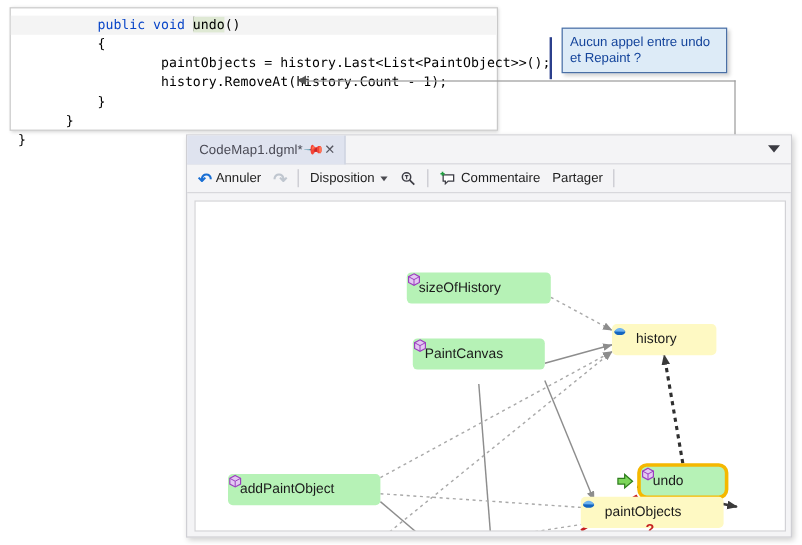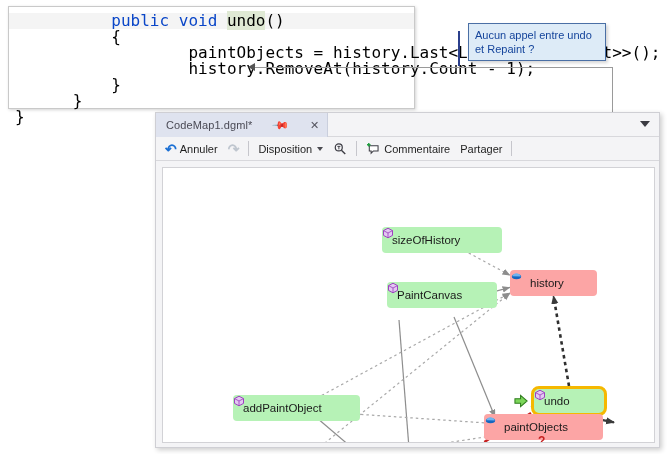--- a/index.html
+++ b/index.html
@@ -12,21 +12,21 @@
   #root { position:relative; width:668px; height:454px; }
 
   
   .code-pane {
     position:absolute; left:8px; top:6px; width:407px; height:103px;
     background:#ffffff; border:1px solid #c9c9c9;
     box-shadow:1px 1px 3px rgba(0,0,0,0.18);
   }
   .code-lines {
     font-family:"DejaVu Sans Mono", monospace;
-    font-size:16px; line-height:16px; color:#000000;
+    font-size:11px; line-height:16px; color:#000000;
     padding:6px 0 0 0; white-space:pre;
   }
   .code-line { height:16px; padding-left:6px; }
   .code-line.cur { background:#f4f4f4; }
   .kw { color:#0a46c8; }
   .sel { background:#dfe9d4; }
   .caret {
     display:inline-block; width:1px; height:12px;
     background:#000; vertical-align:-2px; margin-right:-1px;
   }
@@ -70,21 +70,21 @@
     position:absolute; left:155px; top:112px; width:505px; height:336px;
     background:#f4f4f6; border:1px solid #cfcfd4;
     box-shadow:2px 2px 5px rgba(0,0,0,0.20);
   }
   .cm-tabstrip {
     position:relative; height:24px; background:#f4f4f6;
     border-bottom:1px solid #d8d8dc;
   }
   .cm-tab {
     position:absolute; left:0; top:0; height:24px;
-    display:flex; align-items:center; gap:22px;
+    display:flex; align-items:center; gap:2px;
     padding:0 8px 0 10px;
     background:#dfe3ef; border-right:1px solid #cacfdd;
     font-size:11px; color:#4a4a55;
   }
   .cm-tab .tab-title { letter-spacing:.1px; }
   .pin-icon, .close-icon { color:#55555f; font-size:11px; line-height:1; }
   .pin-icon { transform:rotate(45deg); display:inline-block; }
   .tab-dropdown {
     position:absolute; right:9px; top:8px;
     width:0;height:0;border-left:5px solid transparent;
@@ -116,22 +116,22 @@
     overflow:hidden;
   }
   .cm-canvas svg { position:absolute; left:0; top:0; }
 
   .node {
     position:absolute; display:flex; align-items:center; gap:6px;
     padding:0 10px; height:26px;
     border-radius:4px; font-size:11.5px; color:#1a1a1a;
     white-space:nowrap;
   }
-  .node.green { background:#b6f2b6;margin-left:43px; }
-  .node.gray  { background:#fca5a5;padding-left:20px; }
+  .node.green { background:#b6f2b6; }
+  .node.gray  { background:#fef9c3;padding-left:20px; }
   .node.sel {
     background:#b6f2b6; border:3px solid #f5b800; border-radius:8px;
     height:30px;
   }
   .method-icon, .field-icon { flex:0 0 auto; display:block; }
 
   .qmark {
     position:absolute; font-size:12px; font-weight:bold; color:#c62020;
     font-family:"Liberation Sans", sans-serif;
   }

